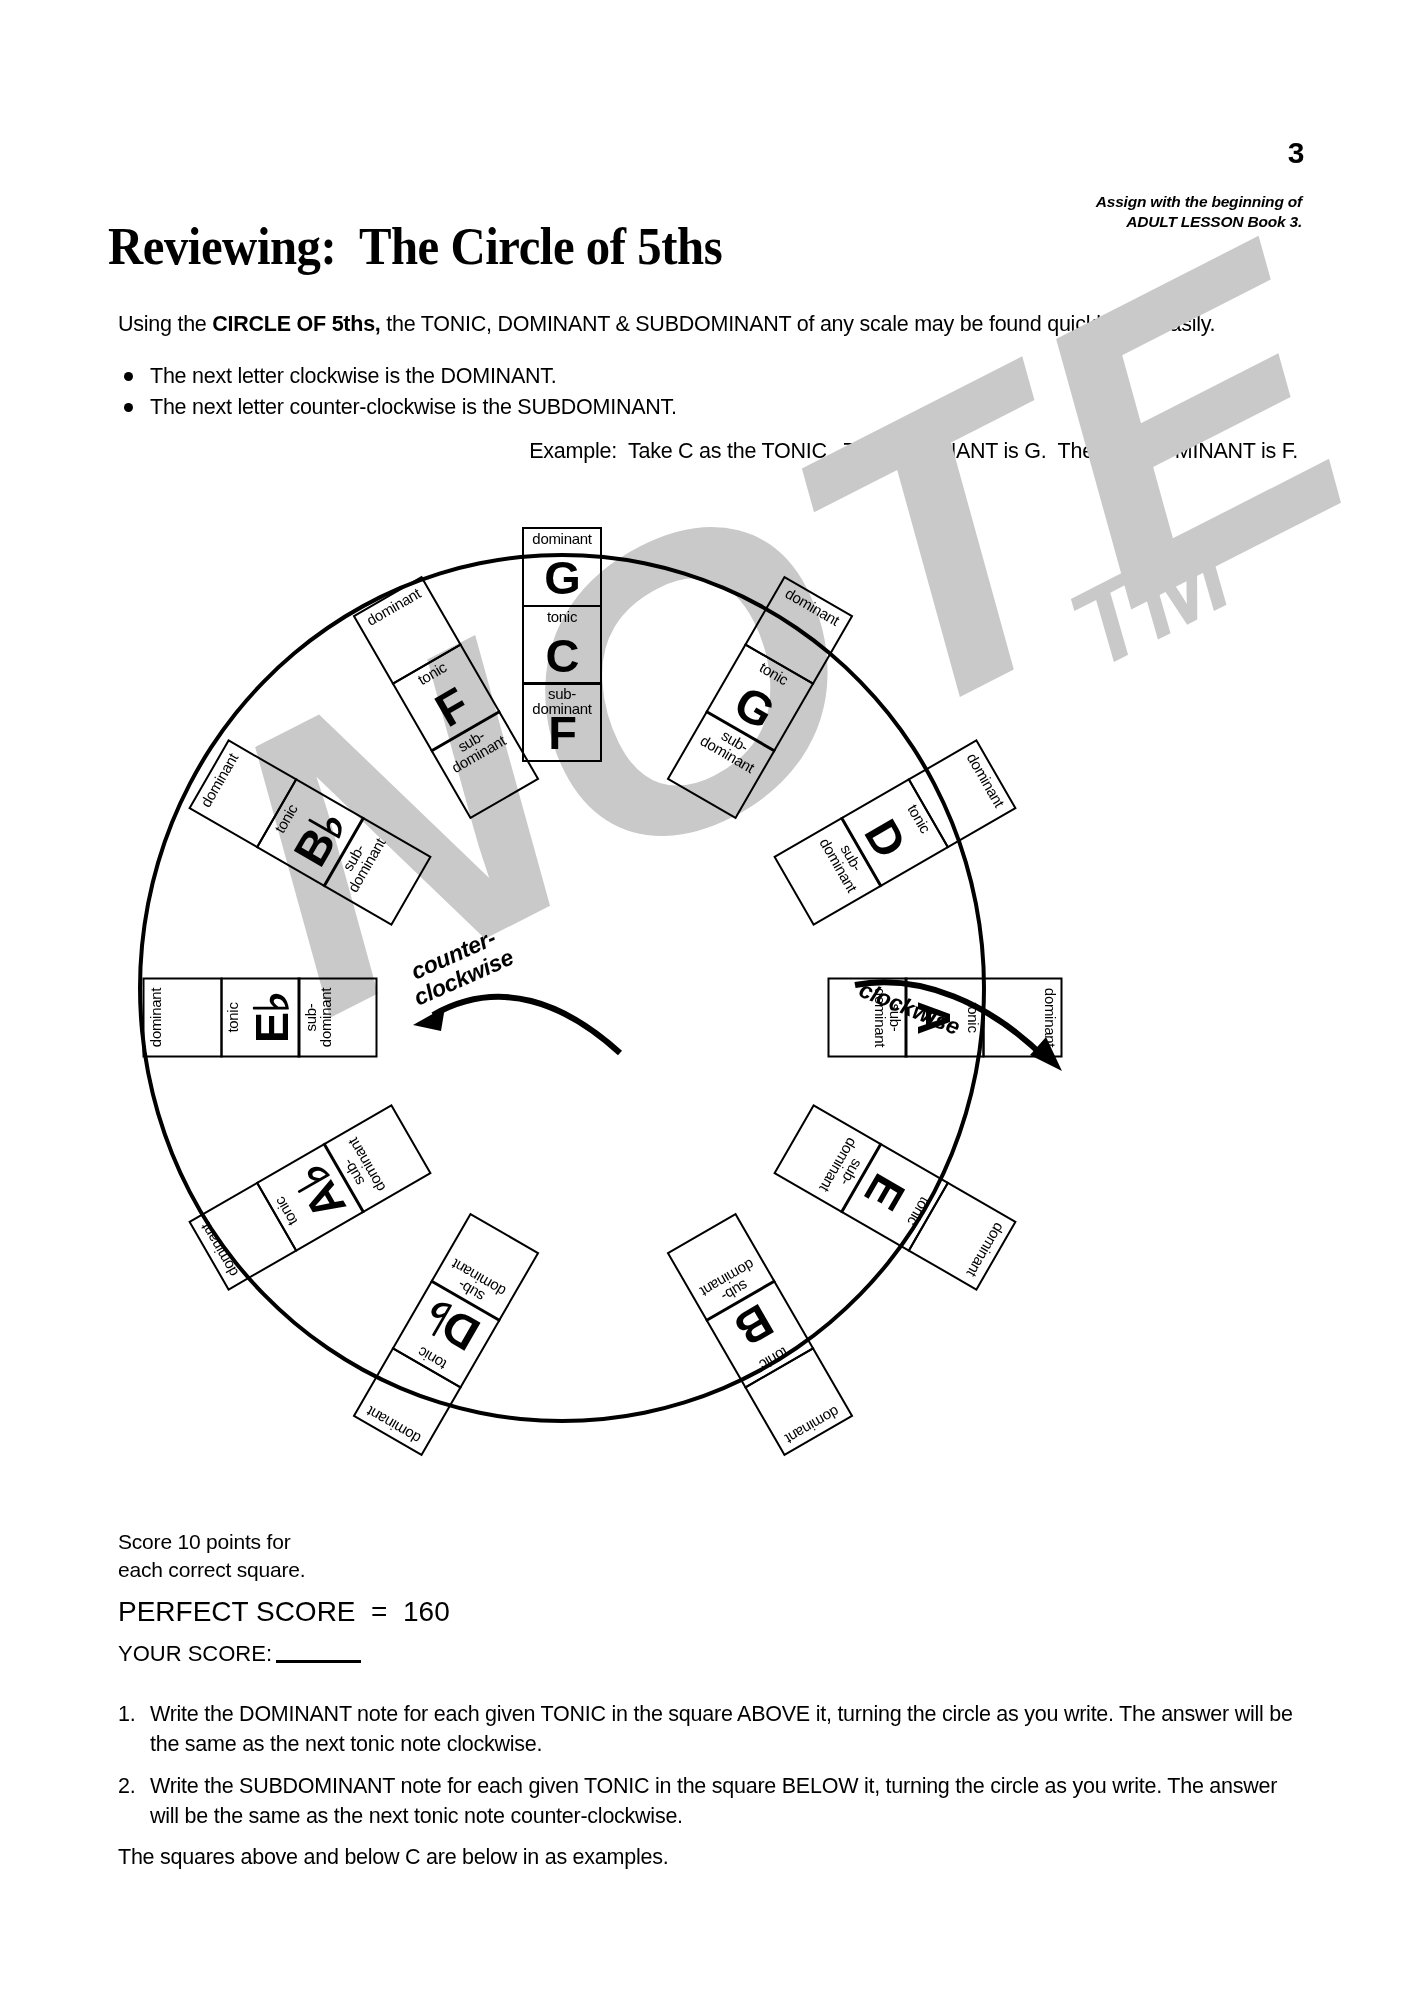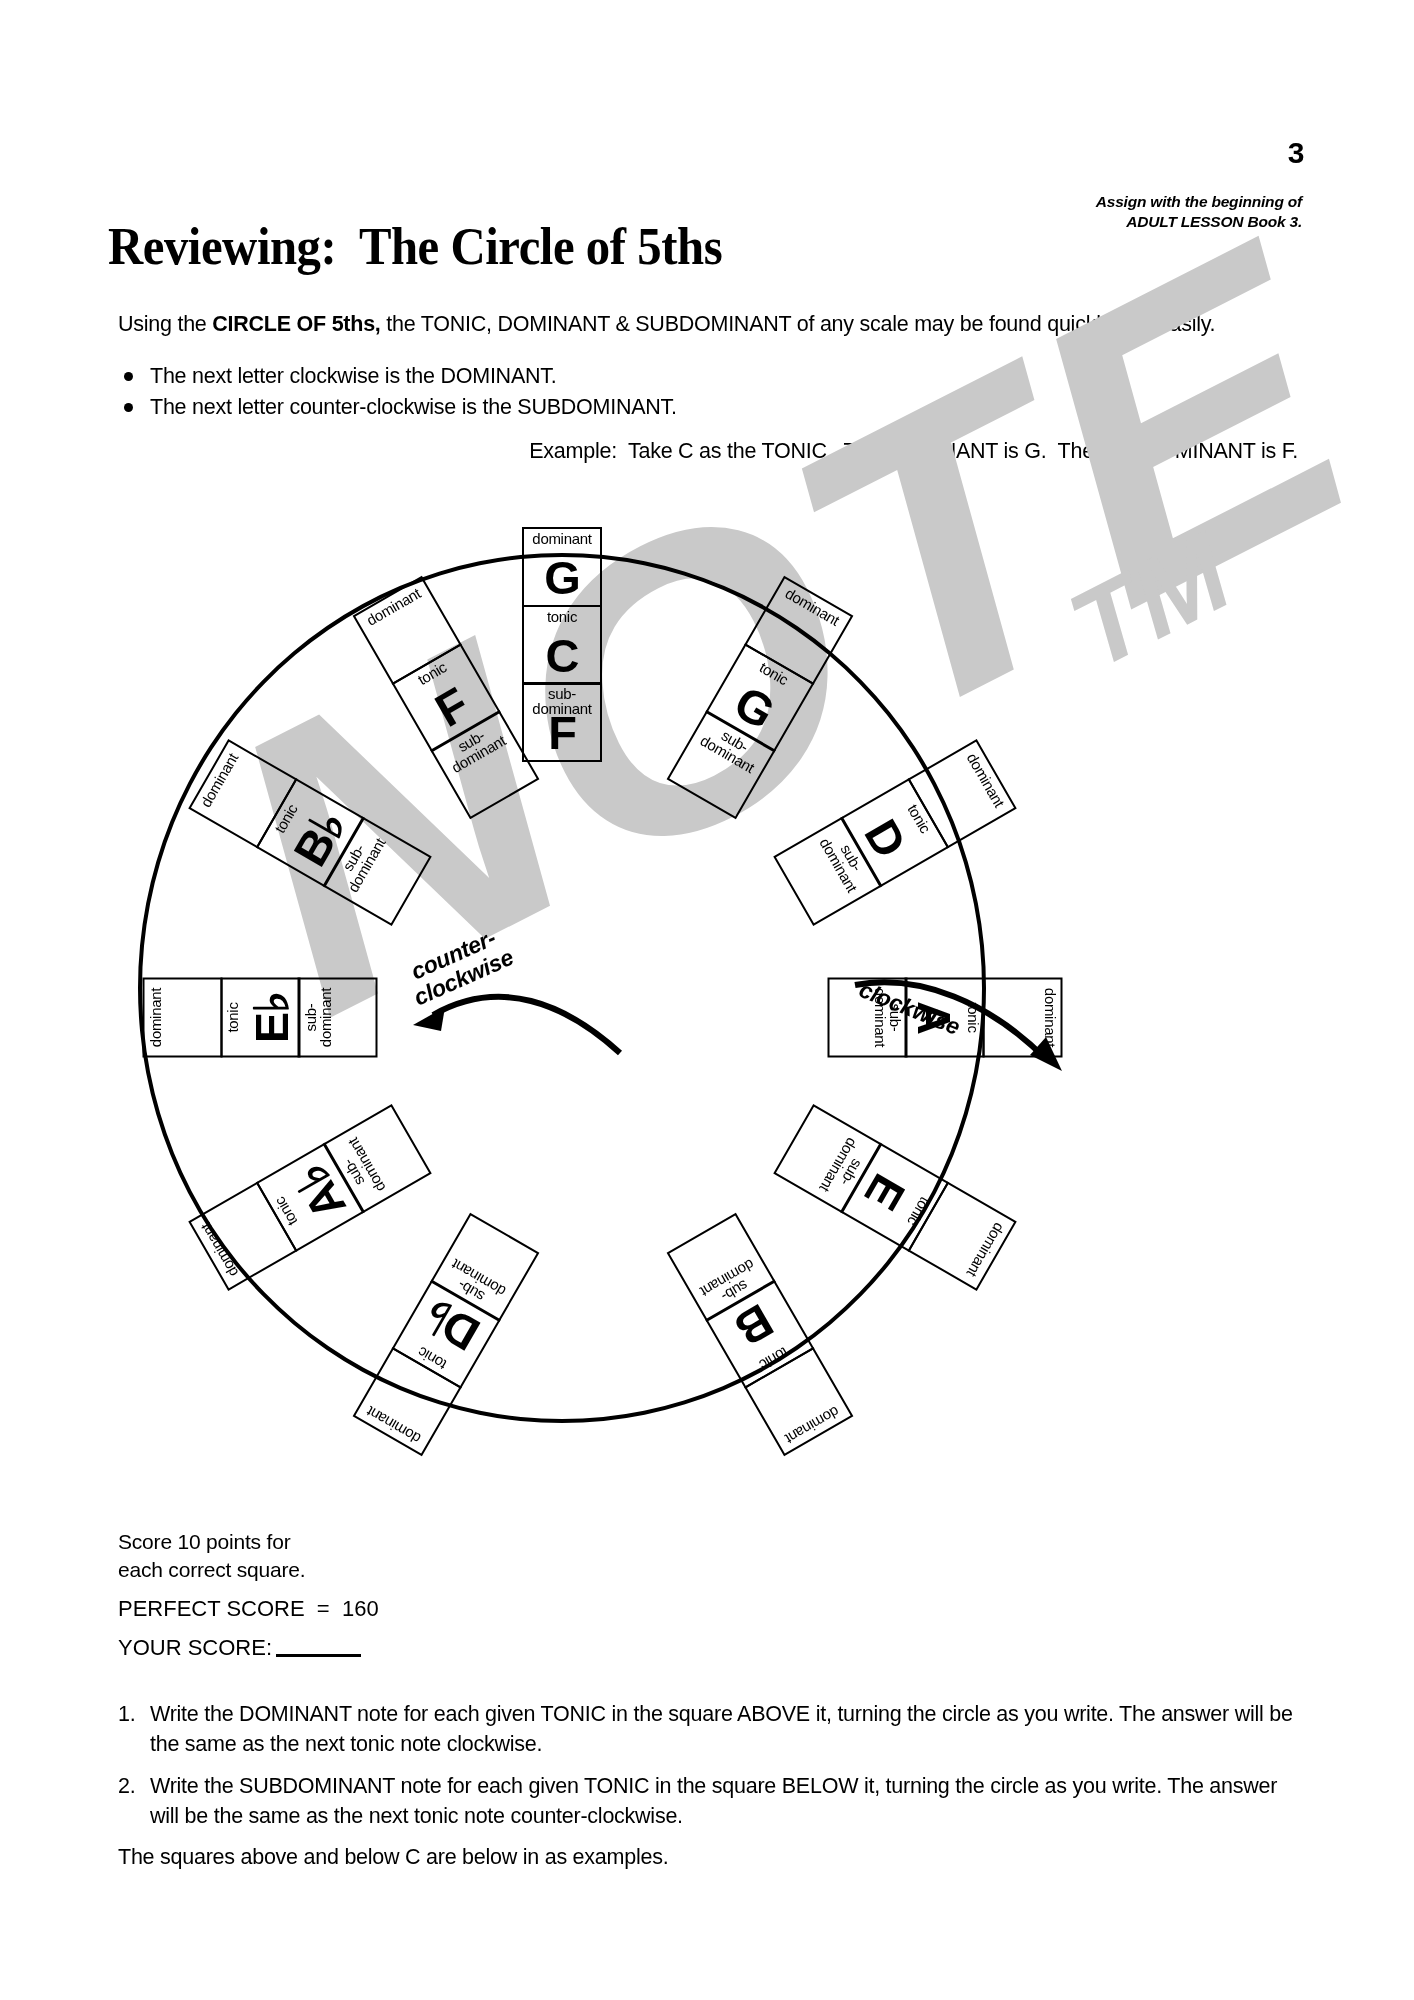--- a/index.html
+++ b/index.html
@@ -215,21 +215,21 @@
   
   #score-block {
     position: absolute;
     left: 118px;
     top: 1528px;
     z-index: 6;
     font-size: 21px;
     letter-spacing: -0.2px;
   }
   #score-note { line-height: 1.32; font-size: 21px; }
-  #perfect-score { margin-top: 13px; font-size: 22px; letter-spacing: 0px; white-space: pre; }
+  #perfect-score { margin-top: 13px; font-size: 28px; letter-spacing: 0px; white-space: pre; }
   #your-score { margin-top: 13px; font-size: 22px; letter-spacing: 0px; white-space: pre; }
   #your-score .blank {
     display: inline-block;
     width: 85px;
     border-bottom: 3px solid #000;
     margin-left: 4px;
     vertical-align: -2px;
   }
 
   

